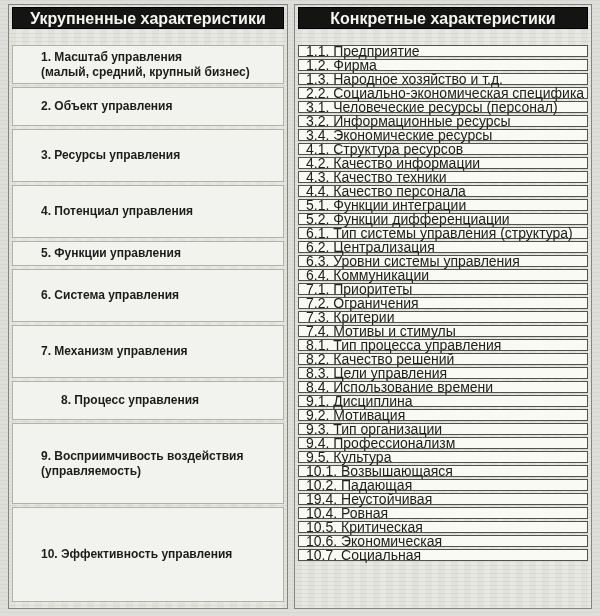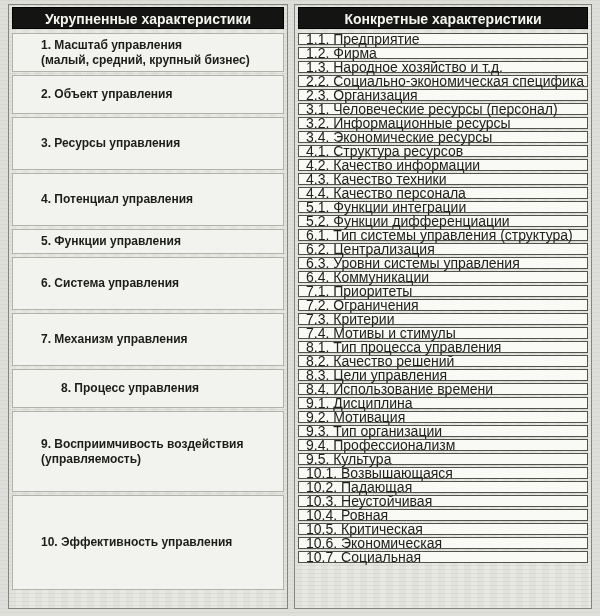--- a/index.html
+++ b/index.html
@@ -23,22 +23,22 @@
       repeating-linear-gradient(180deg, rgba(130,150,120,.14) 0 1px, rgba(0,0,0,0) 1px 4px),
       repeating-linear-gradient(90deg, rgba(100,120,90,.06) 0 7px, rgba(0,0,0,0) 7px 13px),
       #e9e9e4;
     height:605px;
   }
   .left-col{left:8px;width:280px;}
   .right-col{left:294px;width:298px;}
   .col-header{
     height:22px;line-height:22px;
     background:#141412;color:#f4f4f1;
-    font-weight:bold;font-size:14px;text-align:center;
-    margin-bottom:4px;
+    font-weight:bold;font-size:16px;text-align:center;
+    margin-bottom:16px;
     border:1px solid #000;
     box-sizing:border-box;
   }
   .group-cell{
     box-sizing:border-box;
     background:#f2f2ee;
     border:1px solid #b2b2aa;
     margin-bottom:3px;
     display:flex;align-items:center;
     padding-left:28px;padding-right:4px;
@@ -103,21 +103,20 @@
       </div>
   </div>
 
   <div class="col right-col">
     <div class="col-header">Конкретные характеристики</div>
     <div class="cells" id="right-rows">
         <div class="item-row">1.1. Предприятие</div>
         <div class="item-row">1.2. Фирма</div>
         <div class="item-row">1.3. Народное хозяйство и т.д.</div>
         <div class="item-row">2.2. Социально-экономическая специфика</div>
-        <div class="item-row">2.3. Организация</div>
         <div class="item-row">3.1. Человеческие ресурсы (персонал)</div>
         <div class="item-row">3.2. Информационные ресурсы</div>
         <div class="item-row">3.4. Экономические ресурсы</div>
         <div class="item-row">4.1. Структура ресурсов</div>
         <div class="item-row">4.2. Качество информации</div>
         <div class="item-row">4.3. Качество техники</div>
         <div class="item-row">4.4. Качество персонала</div>
         <div class="item-row">5.1. Функции интеграции</div>
         <div class="item-row">5.2. Функции дифференциации</div>
         <div class="item-row">6.1. Тип системы управления (структура)</div>
@@ -132,21 +131,21 @@
         <div class="item-row">8.2. Качество решений</div>
         <div class="item-row">8.3. Цели управления</div>
         <div class="item-row">8.4. Использование времени</div>
         <div class="item-row">9.1. Дисциплина</div>
         <div class="item-row">9.2. Мотивация</div>
         <div class="item-row">9.3. Тип организации</div>
         <div class="item-row">9.4. Профессионализм</div>
         <div class="item-row">9.5. Культура</div>
         <div class="item-row">10.1. Возвышающаяся</div>
         <div class="item-row">10.2. Падающая</div>
-        <div class="item-row">10.3. Неустойчивая</div>
+        <div class="item-row">19.4. Неустойчивая</div>
         <div class="item-row">10.4. Ровная</div>
         <div class="item-row">10.5. Критическая</div>
         <div class="item-row">10.6. Экономическая</div>
         <div class="item-row">10.7. Социальная</div>
       </div>
   </div>
 
 </div>
 
 </body></html>

